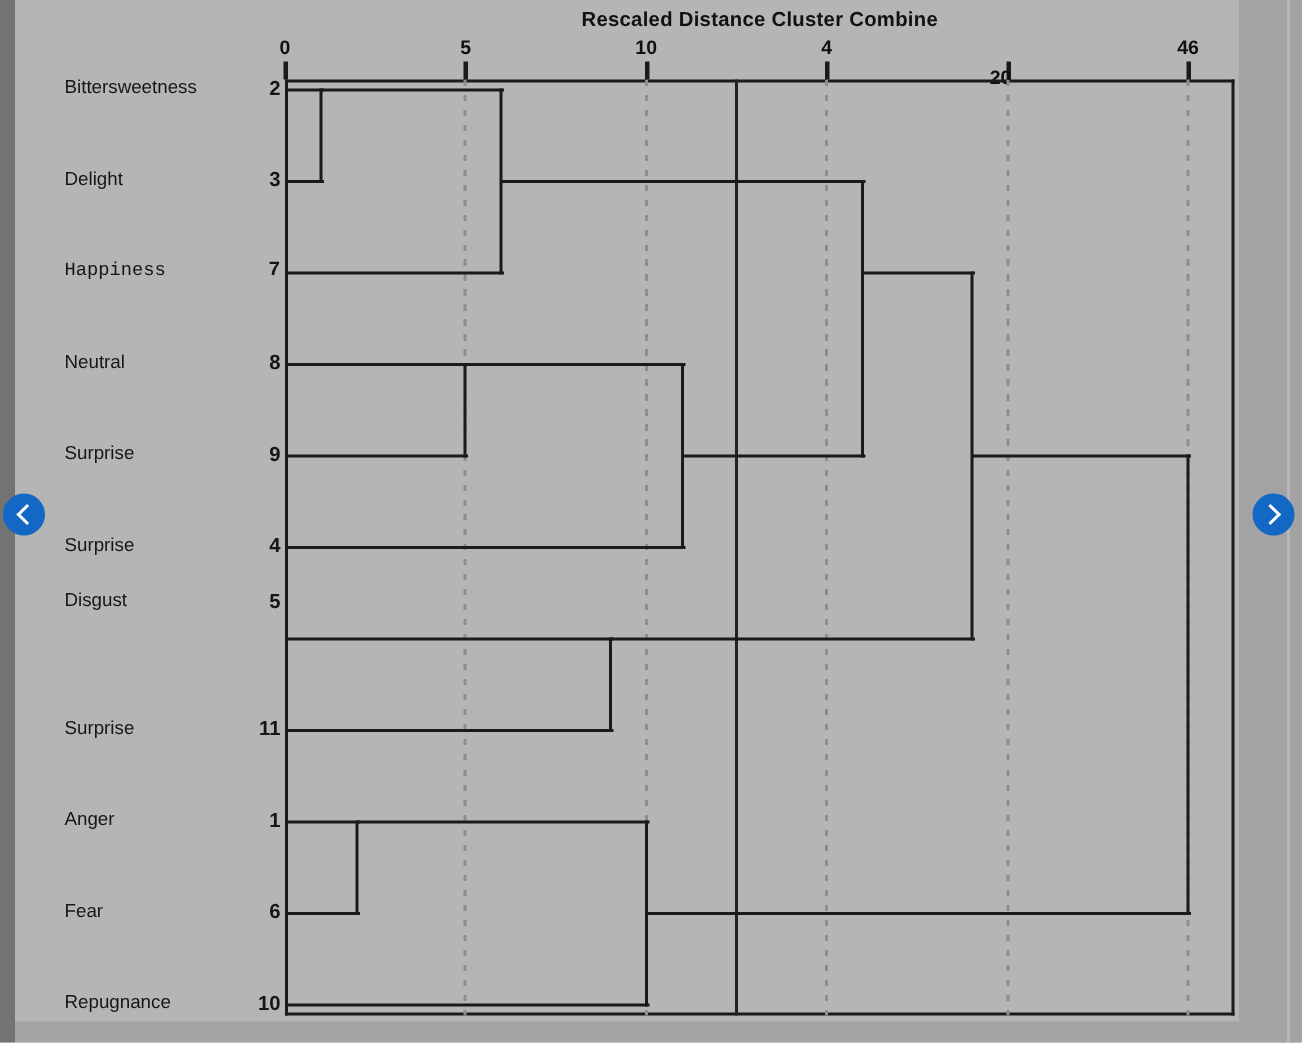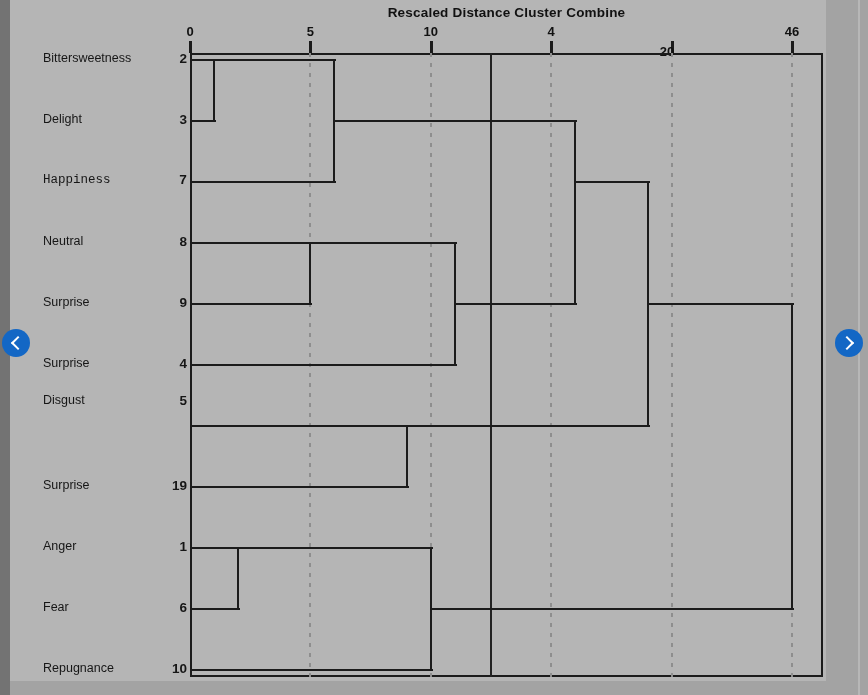--- a/index.html
+++ b/index.html
@@ -118,21 +118,21 @@
         <div class="leaf" style="top: 356px;">
           <span class="lbl">Surprise</span>
           <span class="num">4</span>
         </div>
         <div class="leaf" style="top: 393px;">
           <span class="lbl">Disgust</span>
           <span class="num">5</span>
         </div>
         <div class="leaf" style="top: 478px;">
           <span class="lbl">Surprise</span>
-          <span class="num">19</span>
+          <span class="num">11</span>
         </div>
         <div class="leaf" style="top: 539px;">
           <span class="lbl">Anger</span>
           <span class="num">1</span>
         </div>
         <div class="leaf" style="top: 600px;">
           <span class="lbl">Fear</span>
           <span class="num">6</span>
         </div>
         <div class="leaf" style="top: 661px;">

